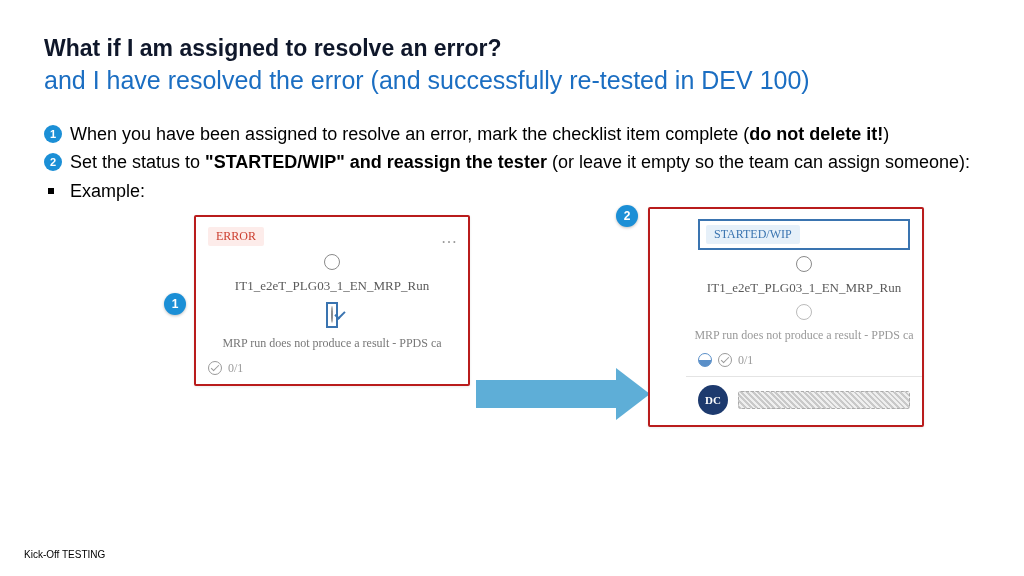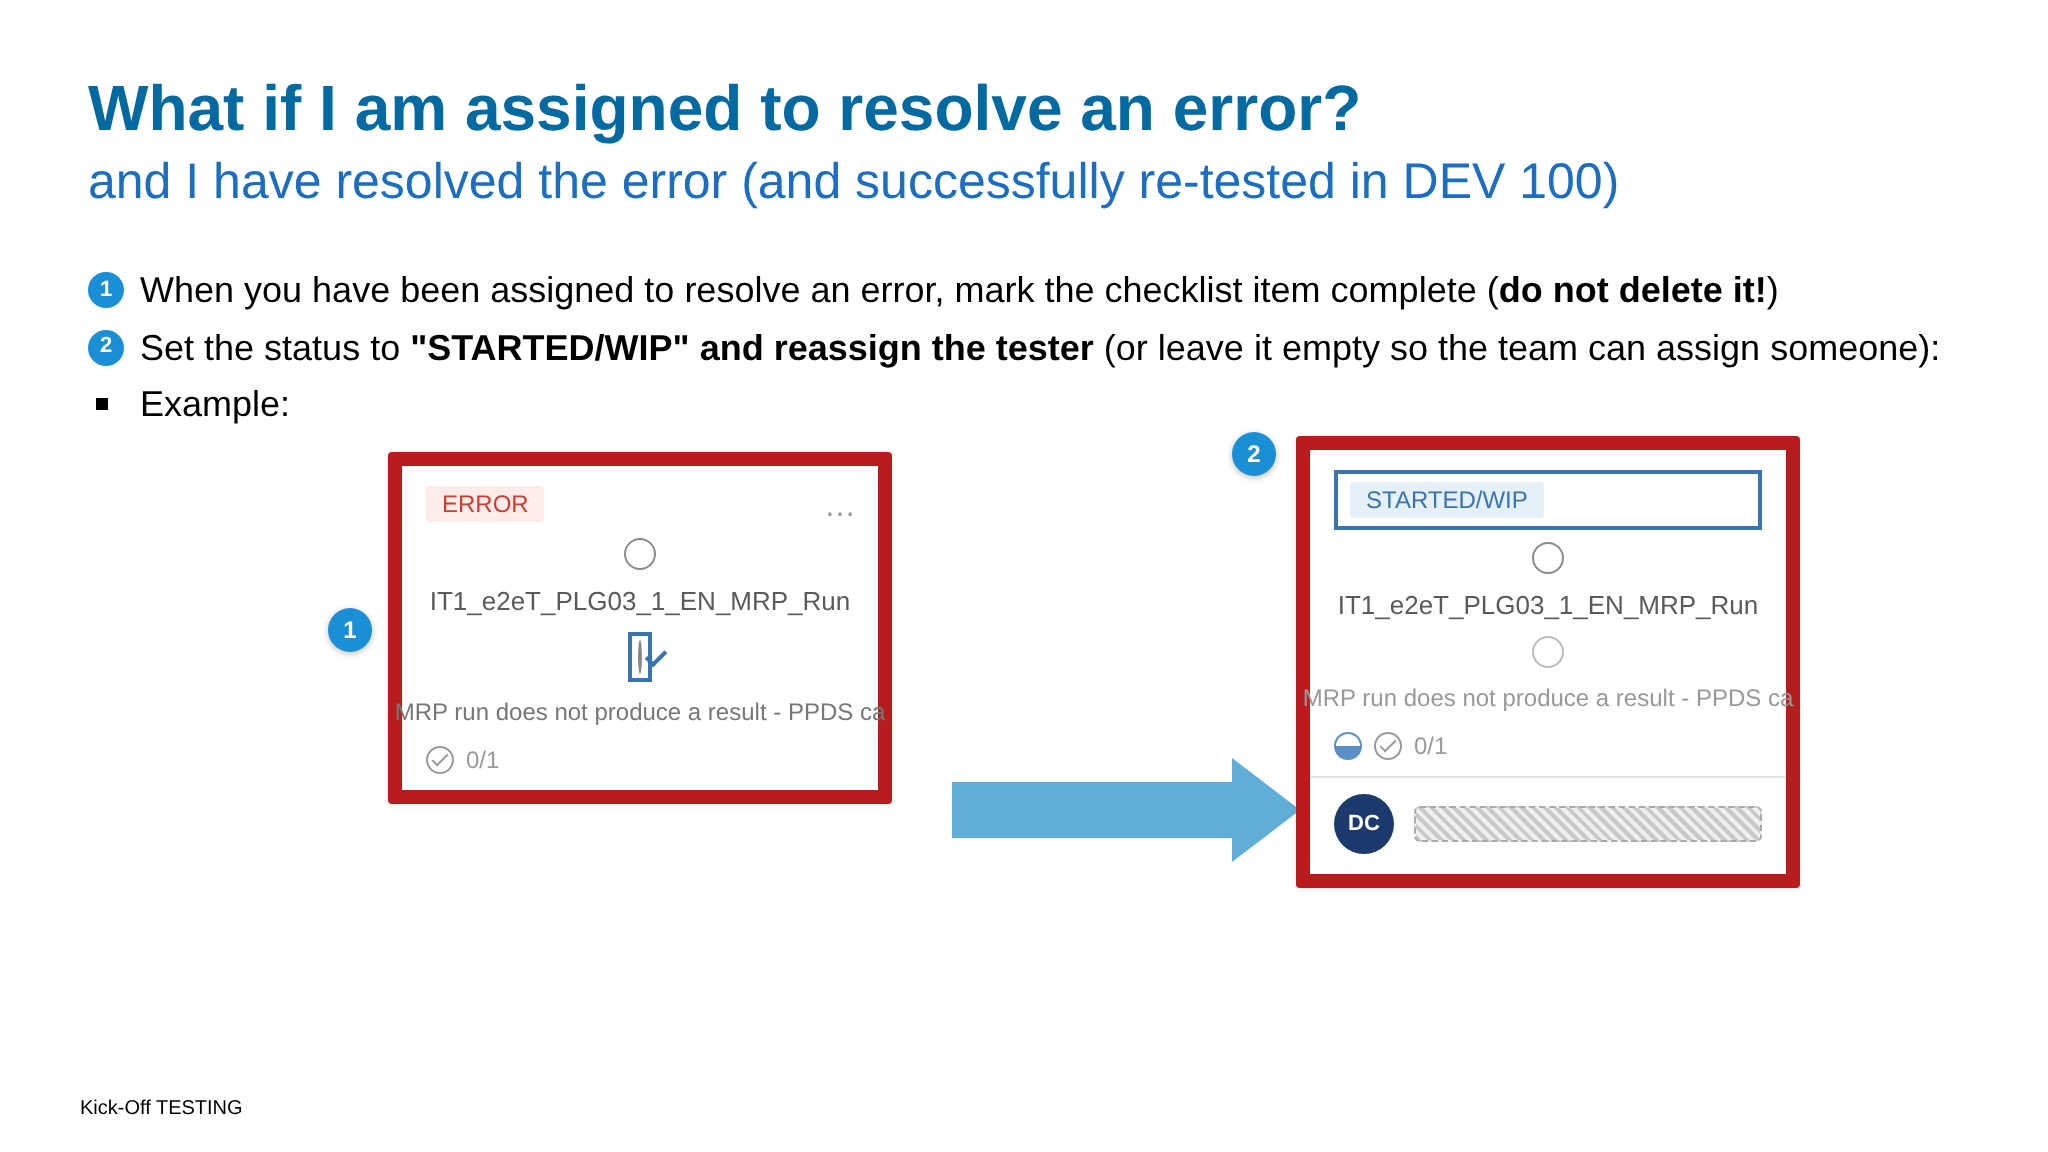--- a/index.html
+++ b/index.html
@@ -4,44 +4,44 @@
 <style>
   * { box-sizing: border-box; margin: 0; padding: 0; }
   body {
     width: 1024px; height: 576px;
     font-family: Arial, Helvetica, sans-serif;
     background: #fff;
     position: relative;
     overflow: hidden;
   }
   .slide { padding: 34px 44px 0 44px; }
-  .title-line1 { font-size: 32px; font-weight: 700; color: #0369a1; line-height: 1.25; }
+  .title-line1 { font-size: 23px; font-weight: 700; color: #0f172a; line-height: 1.25; }
   .title-line2 { font-size: 25px; font-weight: 400; color: #1b6ec2; line-height: 1.25; margin-top: 2px; }
   .body-list { margin-top: 26px; font-size: 18px; color: #000; line-height: 1.35; }
   .li { position: relative; padding-left: 26px; margin-bottom: 4px; }
   .num-badge {
     display: inline-flex; align-items: center; justify-content: center;
     width: 18px; height: 18px; border-radius: 50%;
     background: #1b8fd6; color: #fff; font-size: 11px; font-weight: 700;
     position: absolute; left: 0; top: 3px;
   }
   .li .square-bullet {
     position: absolute; left: 4px; top: 9px;
     width: 6px; height: 6px; background: #000;
   }
   .bold { font-weight: 700; margin-top: 41px; }
   .cards-row { position: relative; height: 260px; margin-top: 12px; }
   .card {
-    position: absolute; width: 252px; background: #fff;
-    border: 7px solid #b91c1c; border-radius: 2px;
+    position: absolute; width: 276px; background: #fff;
+    border: 2px solid #b91c1c; border-radius: 2px;
     box-shadow: 0 1px 3px rgba(0,0,0,0.08);
-    font-size: 13px; color: #444;
+    font-size: 13px; color: #444; font-family: Liberation Serif, serif;
   }
   .card-left { left: 150px; top: 0; }
-  .card-right { left: 604px; top: -8px; }
+  .card-right { left: 604px; top: -8px; padding-left: 36px; }
   .card-inner { padding: 10px 12px 8px 12px; }
   .tag {
     display: inline-block; padding: 2px 8px; font-size: 12px;
     border-radius: 2px; font-weight: 400;
   }
   .tag-error { background: #fdecea; color: #cc3d2e; }
   .tag-wip { background: #e6f0f9; color: #3a74b0; }
   .wip-row { border: 2px solid #3a74b0; padding: 4px 6px; margin-bottom: 6px; }
   .dots { position: absolute; right: 10px; top: 12px; color: #999; font-size: 16px; letter-spacing: 1px; }
   .task-row { display: flex; align-items: center; gap: 8px; margin-top: 8px; flex-direction: column; }
@@ -90,21 +90,21 @@
     width: 140px; height: 28px; background: #5eaed7;
   }
   .arrow-head {
     position: absolute; left: 140px; top: -12px;
     width: 0; height: 0;
     border-top: 26px solid transparent;
     border-bottom: 26px solid transparent;
     border-left: 34px solid #5eaed7;
   }
   .footer {
-    position: absolute; left: 40px; bottom: 16px;
+    position: absolute; left: 24px; bottom: 16px;
     font-size: 10px; color: #000;
   }
 </style>
 </head>
 <body>
 
 <div class="slide">
   <div class="title-line1">What if I am assigned to resolve an error?</div>
   <div class="title-line2"> and I have resolved the error (and successfully re-tested in DEV 100)</div>
 

